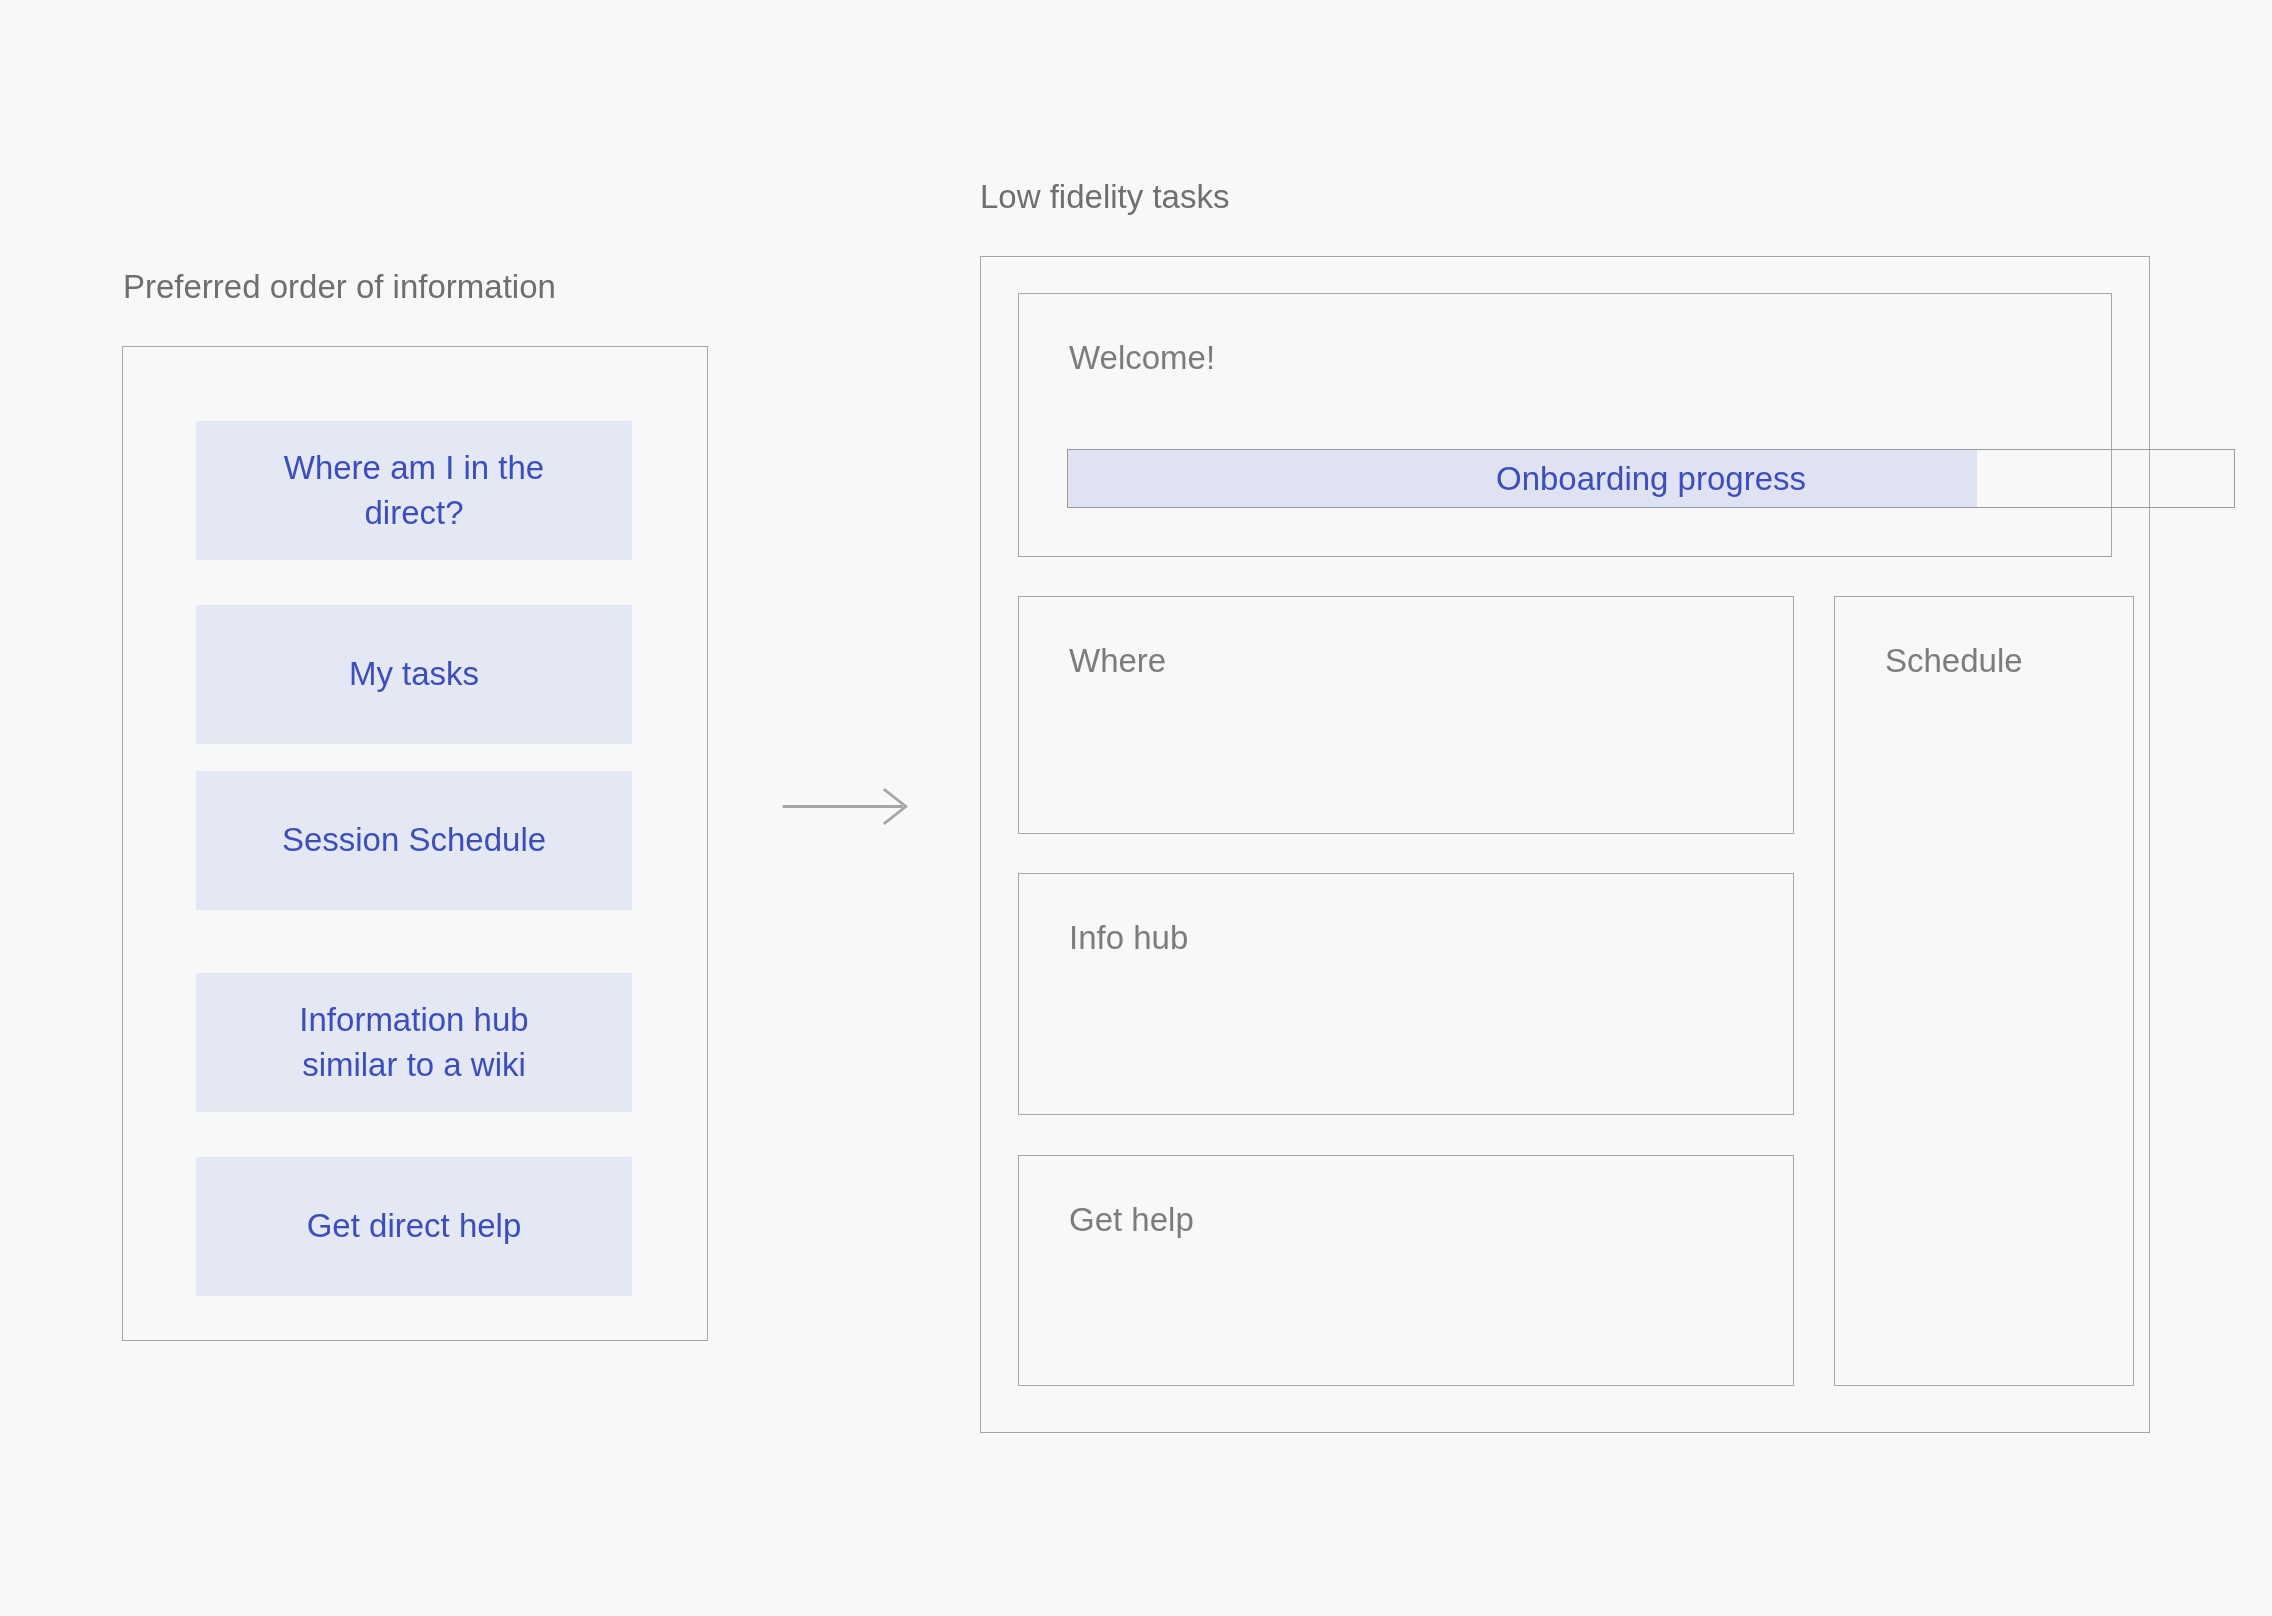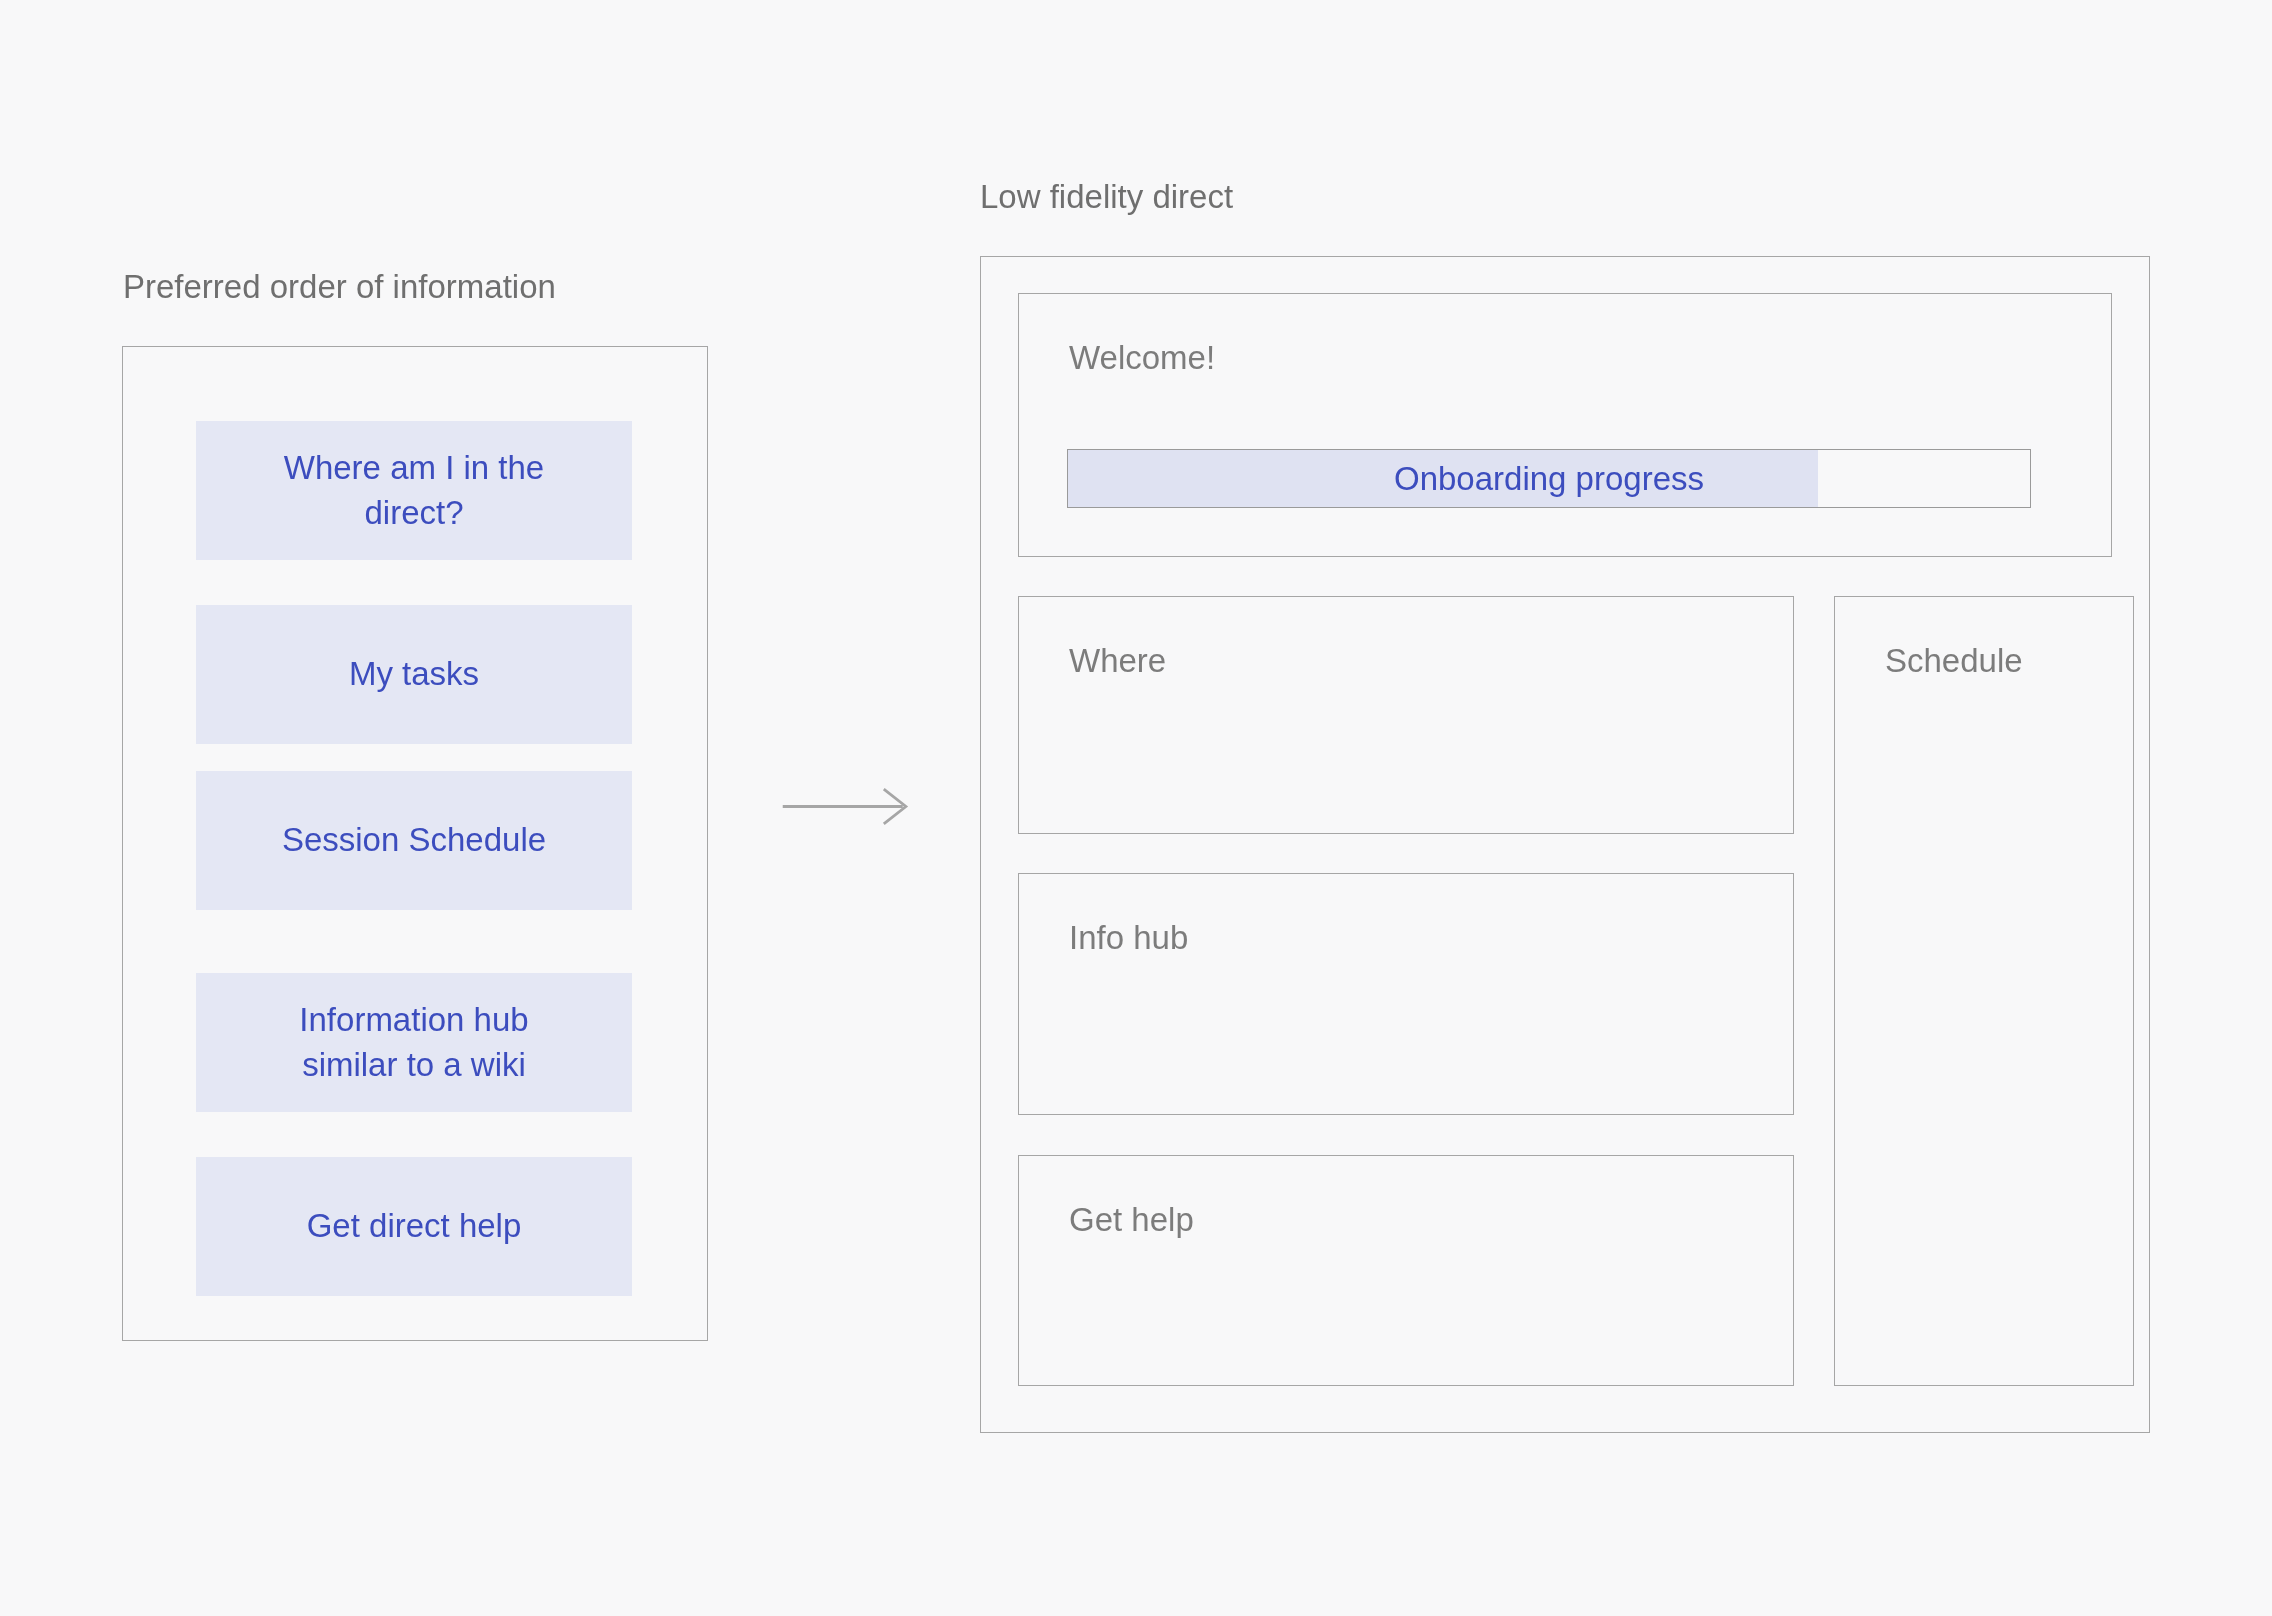--- a/index.html
+++ b/index.html
@@ -87,21 +87,21 @@
   }
   .wf-welcome  { left: 37px;   top: 36px;   width: 1094px; height: 264px;  }
   .wf-tasks    { left: 37px;   top: 339px;  width: 776px;  height: 238px;  }
   .wf-infohub  { left: 37px;   top: 616px;  width: 776px;  height: 242px;  }
   .wf-gethelp  { left: 37px;   top: 898px; width: 776px;  height: 231px;  }
   .wf-schedule { left: 853px; top: 339px;  width: 300px;  height: 790px; }
 
   .progress-bar {
     position: absolute;
     left: 48px; top: 155px;
-    width: 964px; height: 59px;
+    width: 1168px; height: 59px;
     border: 1.6px solid #9a9a9a;
     box-sizing: border-box;
     background: transparent;
   }
   .progress-fill {
     position: absolute;
     left: 0; top: 0; bottom: 0;
     background: #dfe2f2;
   }
   .progress-label {
@@ -138,21 +138,21 @@
     <div class="order-item order-item-5">
       <span class="order-item-label">Get direct help</span>
     </div>
   </div>
 
   <svg class="flow-arrow" viewBox="0 0 190 64" xmlns="http://www.w3.org/2000/svg">
     <line x1="6" y1="32" x2="158" y2="32" stroke="#a6a6a6" stroke-width="3.5"></line>
     <polyline points="134,10 162,32 134,54" stroke="#a6a6a6" stroke-width="3.5" fill="none"></polyline>
   </svg>
 
-  <div class="section-title right-title">Low fidelity direct</div>
+  <div class="section-title right-title">Low fidelity tasks</div>
 
   <div class="layout-box">
 
     <div class="wf-box wf-welcome">
       <div class="wf-label">Welcome!</div>
       <div class="progress-bar">
         <div class="progress-fill" style="width: 78%;"></div>
         <div class="progress-label">Onboarding progress</div>
       </div>
     </div>

